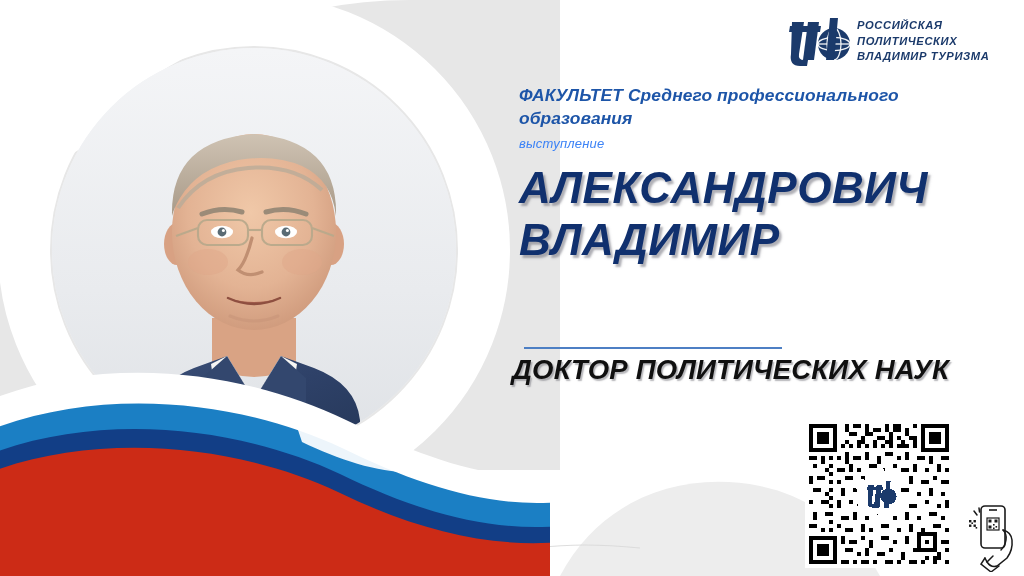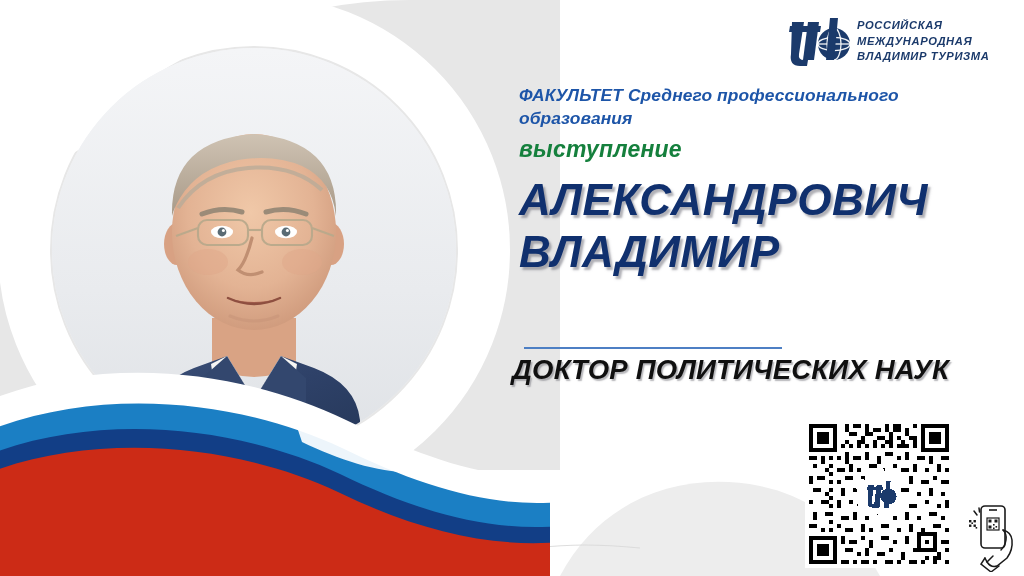--- a/index.html
+++ b/index.html
@@ -87,23 +87,23 @@
     font-weight: bold;
     font-size: 17.4px;
     line-height: 1.30;
     color: #1d55a8;
     letter-spacing: 0.1px;
     margin: 0;
     max-width: 420px;
   }
   .kicker2 {
     font-style: italic;
-    font-weight: bold;
-    font-size: 23px;
-    color: #15803d;
+    font-weight: normal;
+    font-size: 13px;
+    color: #3b82f6;
     margin: 7px 0 0 0;
     letter-spacing: 0.2px;
   }
   .fullname {
     margin: 11px 0 0 0;
     font-style: italic;
     font-weight: bold;
     font-size: 44px;
     line-height: 1.17;
     letter-spacing: 0.5px;
@@ -311,21 +311,21 @@
         <ellipse cx="46" cy="28" rx="16" ry="6.6"></ellipse>
         <ellipse cx="46" cy="28" rx="7" ry="16"></ellipse>
         <path d="M30,28 L62,28"></path>
       </g>
 
       <path d="M42,2 L50,2 L46,44 L38,44 Z" fill="#1b3a6b"></path>
       <path d="M43,4 L49,4 L45.5,42 L39.5,42 Z" fill="#1b3a6b"></path>
     </svg>
     <div class="logo-text">
       <span>РОССИЙСКАЯ</span>
-      <span>МЕЖДУНАРОДНАЯ</span>
+      <span>ПОЛИТИЧЕСКИХ</span>
       <span>ВЛАДИМИР ТУРИЗМА</span>
     </div>
   </div>
 
   <div class="text-col">
     <p class="kicker">ФАКУЛЬТЕТ Среднего профессионального образования</p>
     <p class="kicker2">выступление</p>
     <div class="fullname">
       <span>АЛЕКСАНДРОВИЧ</span>
       <span>ВЛАДИМИР</span>

